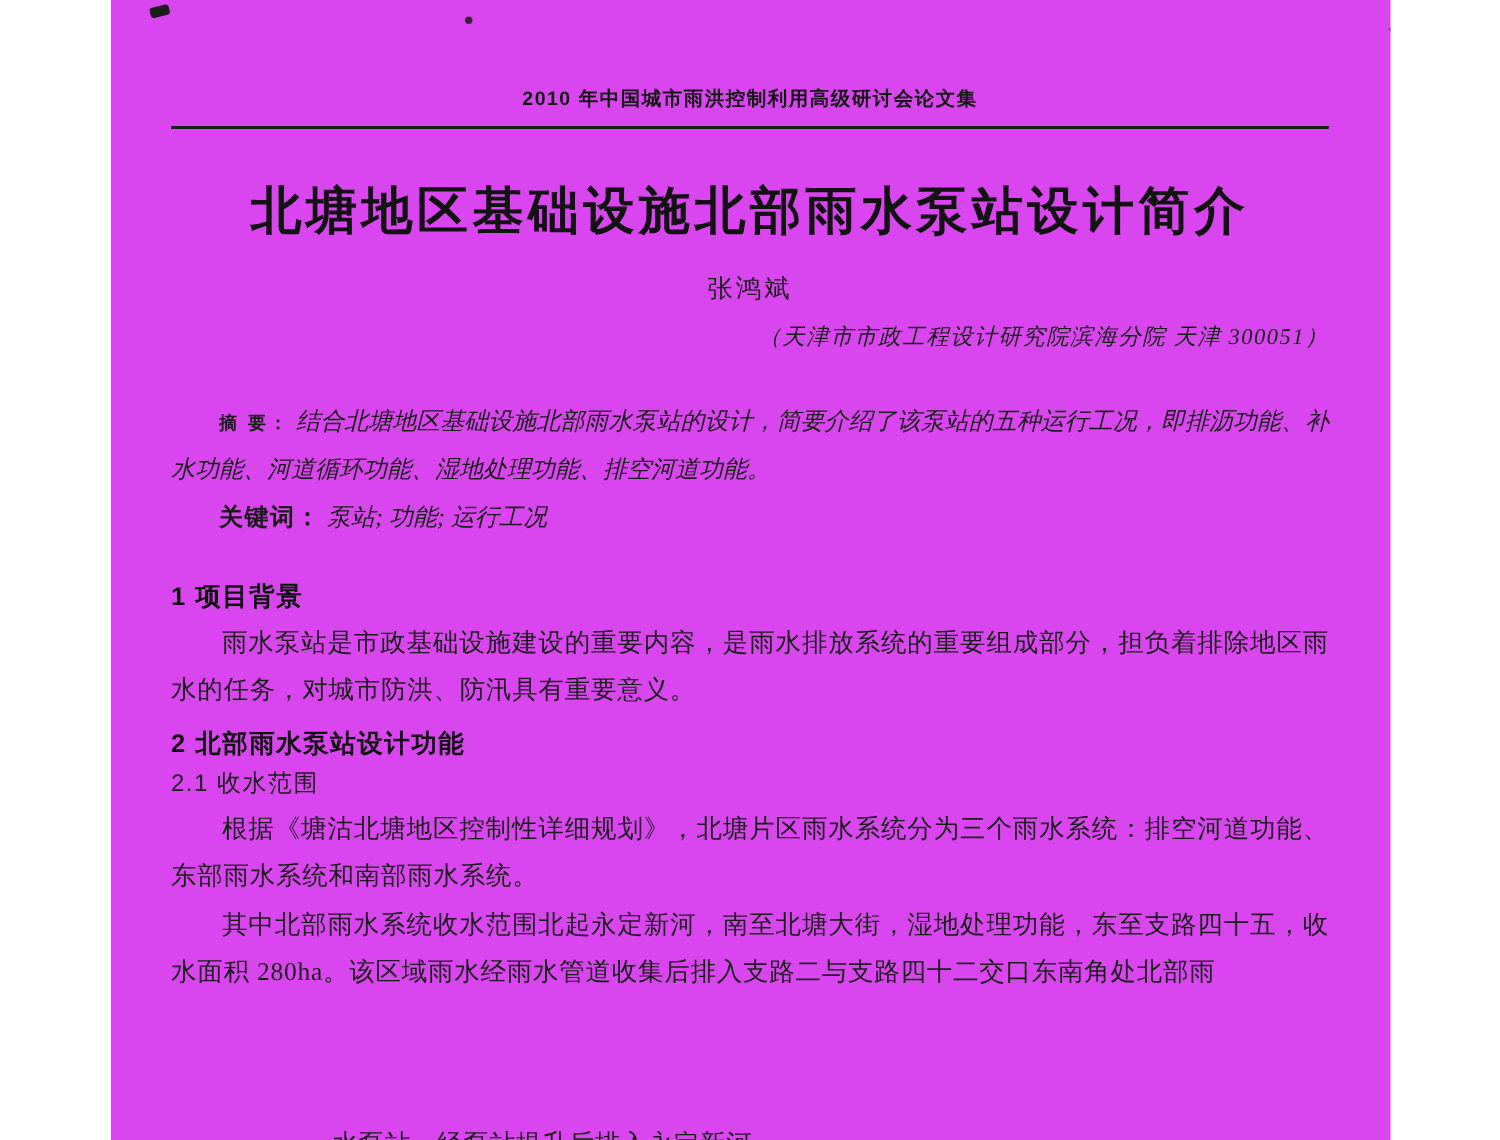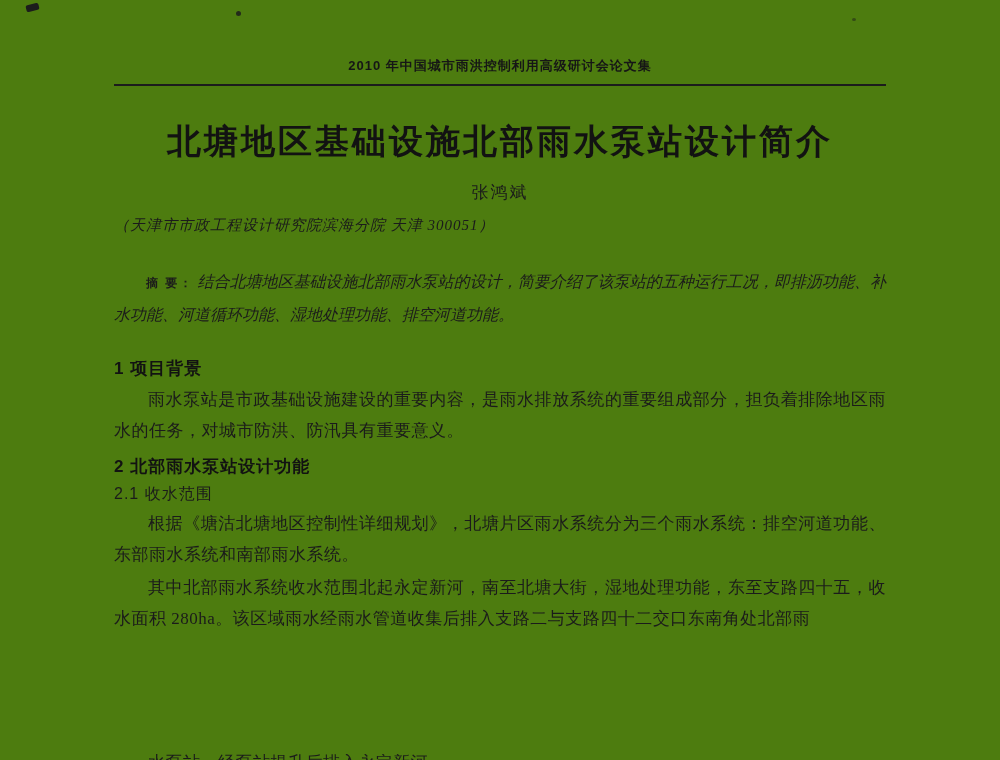--- a/index.html
+++ b/index.html
@@ -1,24 +1,24 @@
 <!DOCTYPE html>
 <html lang="zh"><head>
 <meta charset="utf-8">
 <style>
   * { box-sizing: border-box; }
   html, body { margin: 0; padding: 0; }
   body { background: #ffffff; }
 
   .page {
     position: relative;
-    width: 1000px;
+    width: 853px;
     height: 760px;
     margin: 0 auto;
-    background: #4d7c0f;
+    background: #d946ef;
     overflow: hidden;
     font-family: "Liberation Serif", serif;
     color: #1b1b1b;
   }
 
   .content {
     width: 772px;
     margin: 0 auto;
     padding-top: 58px;
   }
@@ -59,21 +59,21 @@
   .author {
     margin-top: 18px;
     text-align: center;
     font-size: 17px;
     line-height: 22px;
     letter-spacing: 2px;
   }
 
   .affiliation {
     margin-top: 10px;
-    text-align: left;
+    text-align: right;
     font-style: italic;
     font-size: 15px;
     line-height: 22px;
     letter-spacing: 1px;
   }
 
   .abstract {
     margin: 30px 0 0 0;
     font-size: 16px;
     line-height: 31px;
@@ -164,20 +164,24 @@
 
     <div class="author">张鸿斌</div>
 
     <div class="affiliation">（天津市市政工程设计研究院滨海分院 天津 300051）</div>
 
     <p class="abstract">
       <span class="label">摘 要：</span>
       <span class="abtext">结合北塘地区基础设施北部雨水泵站的设计，简要介绍了该泵站的五种运行工况，即排沥功能、补水功能、河道循环功能、湿地处理功能、排空河道功能。</span>
     </p>
 
+    <p class="keywords">
+      <span class="label">关键词：</span>
+      <span class="kwtext">泵站; 功能; 运行工况</span>
+    </p>
 
     <h2 class="sec-heading">1 项目背景</h2>
 
 
     <p class="para">雨水泵站是市政基础设施建设的重要内容，是雨水排放系统的重要组成部分，担负着排除地区雨水的任务，对城市防洪、防汛具有重要意义。</p>
 
     <h2 class="sec-heading tight">2 北部雨水泵站设计功能</h2>
 
     <h3 class="subsec-heading">2.1 收水范围</h3>
 

